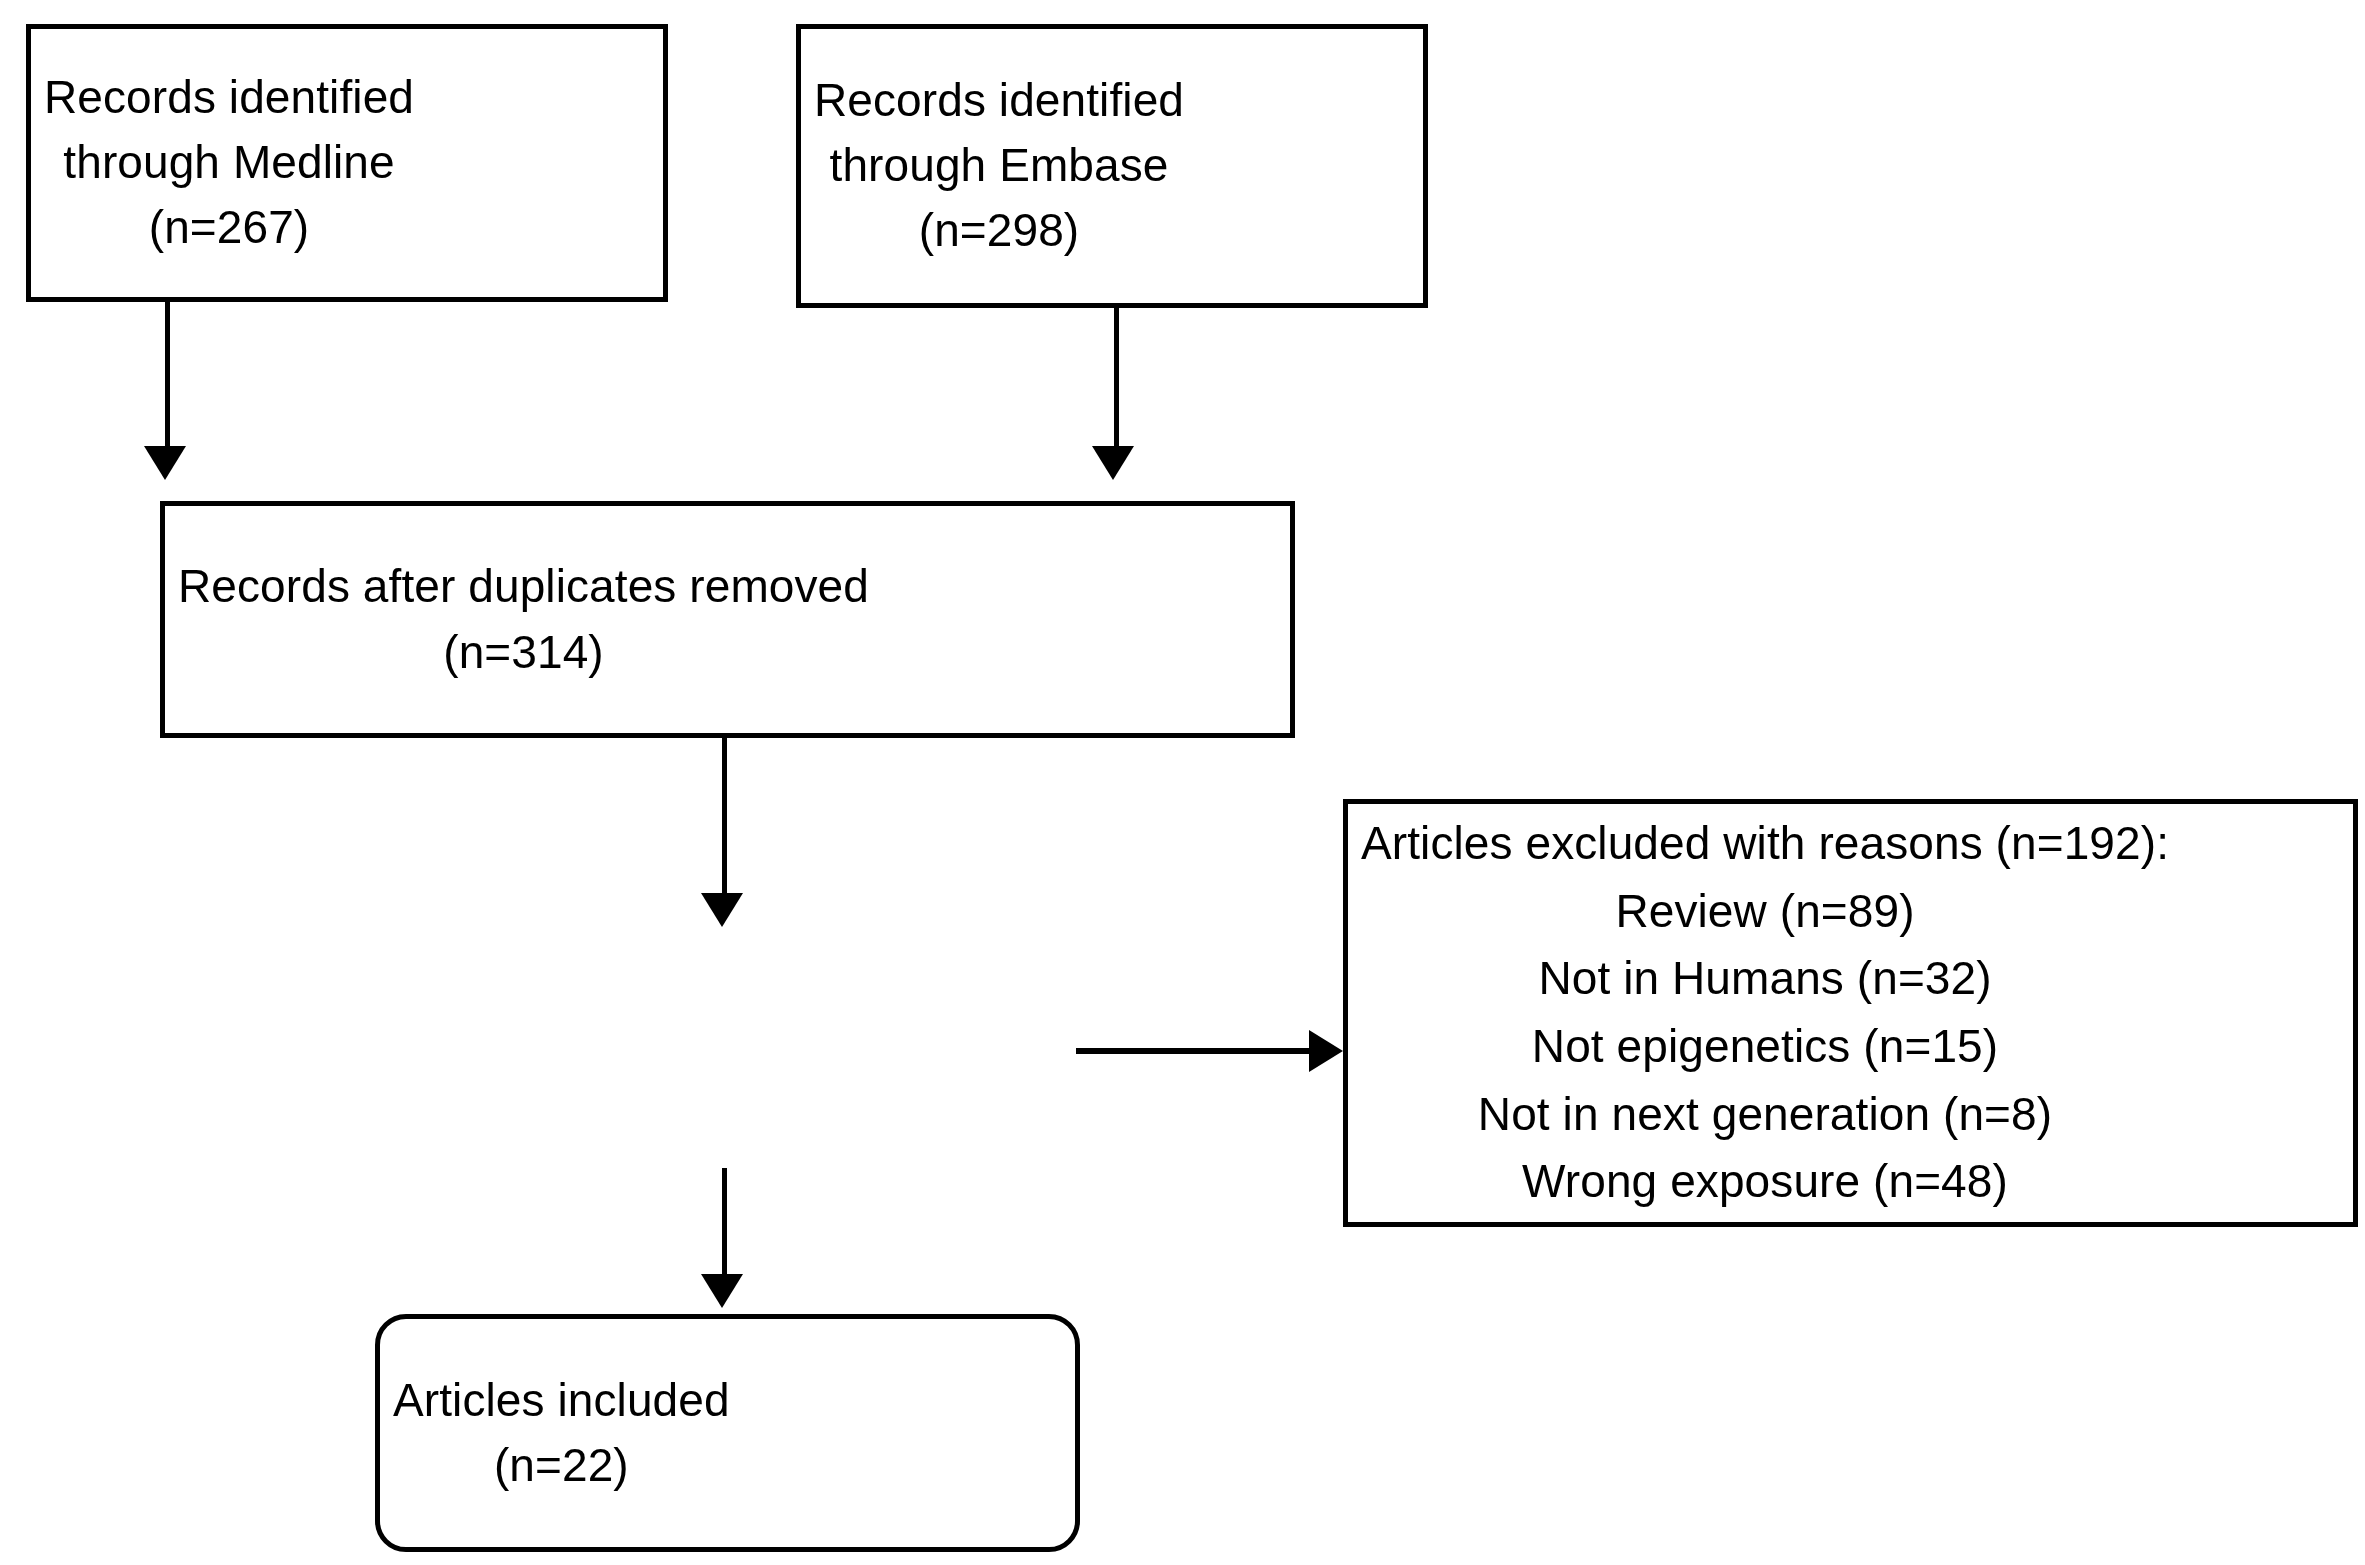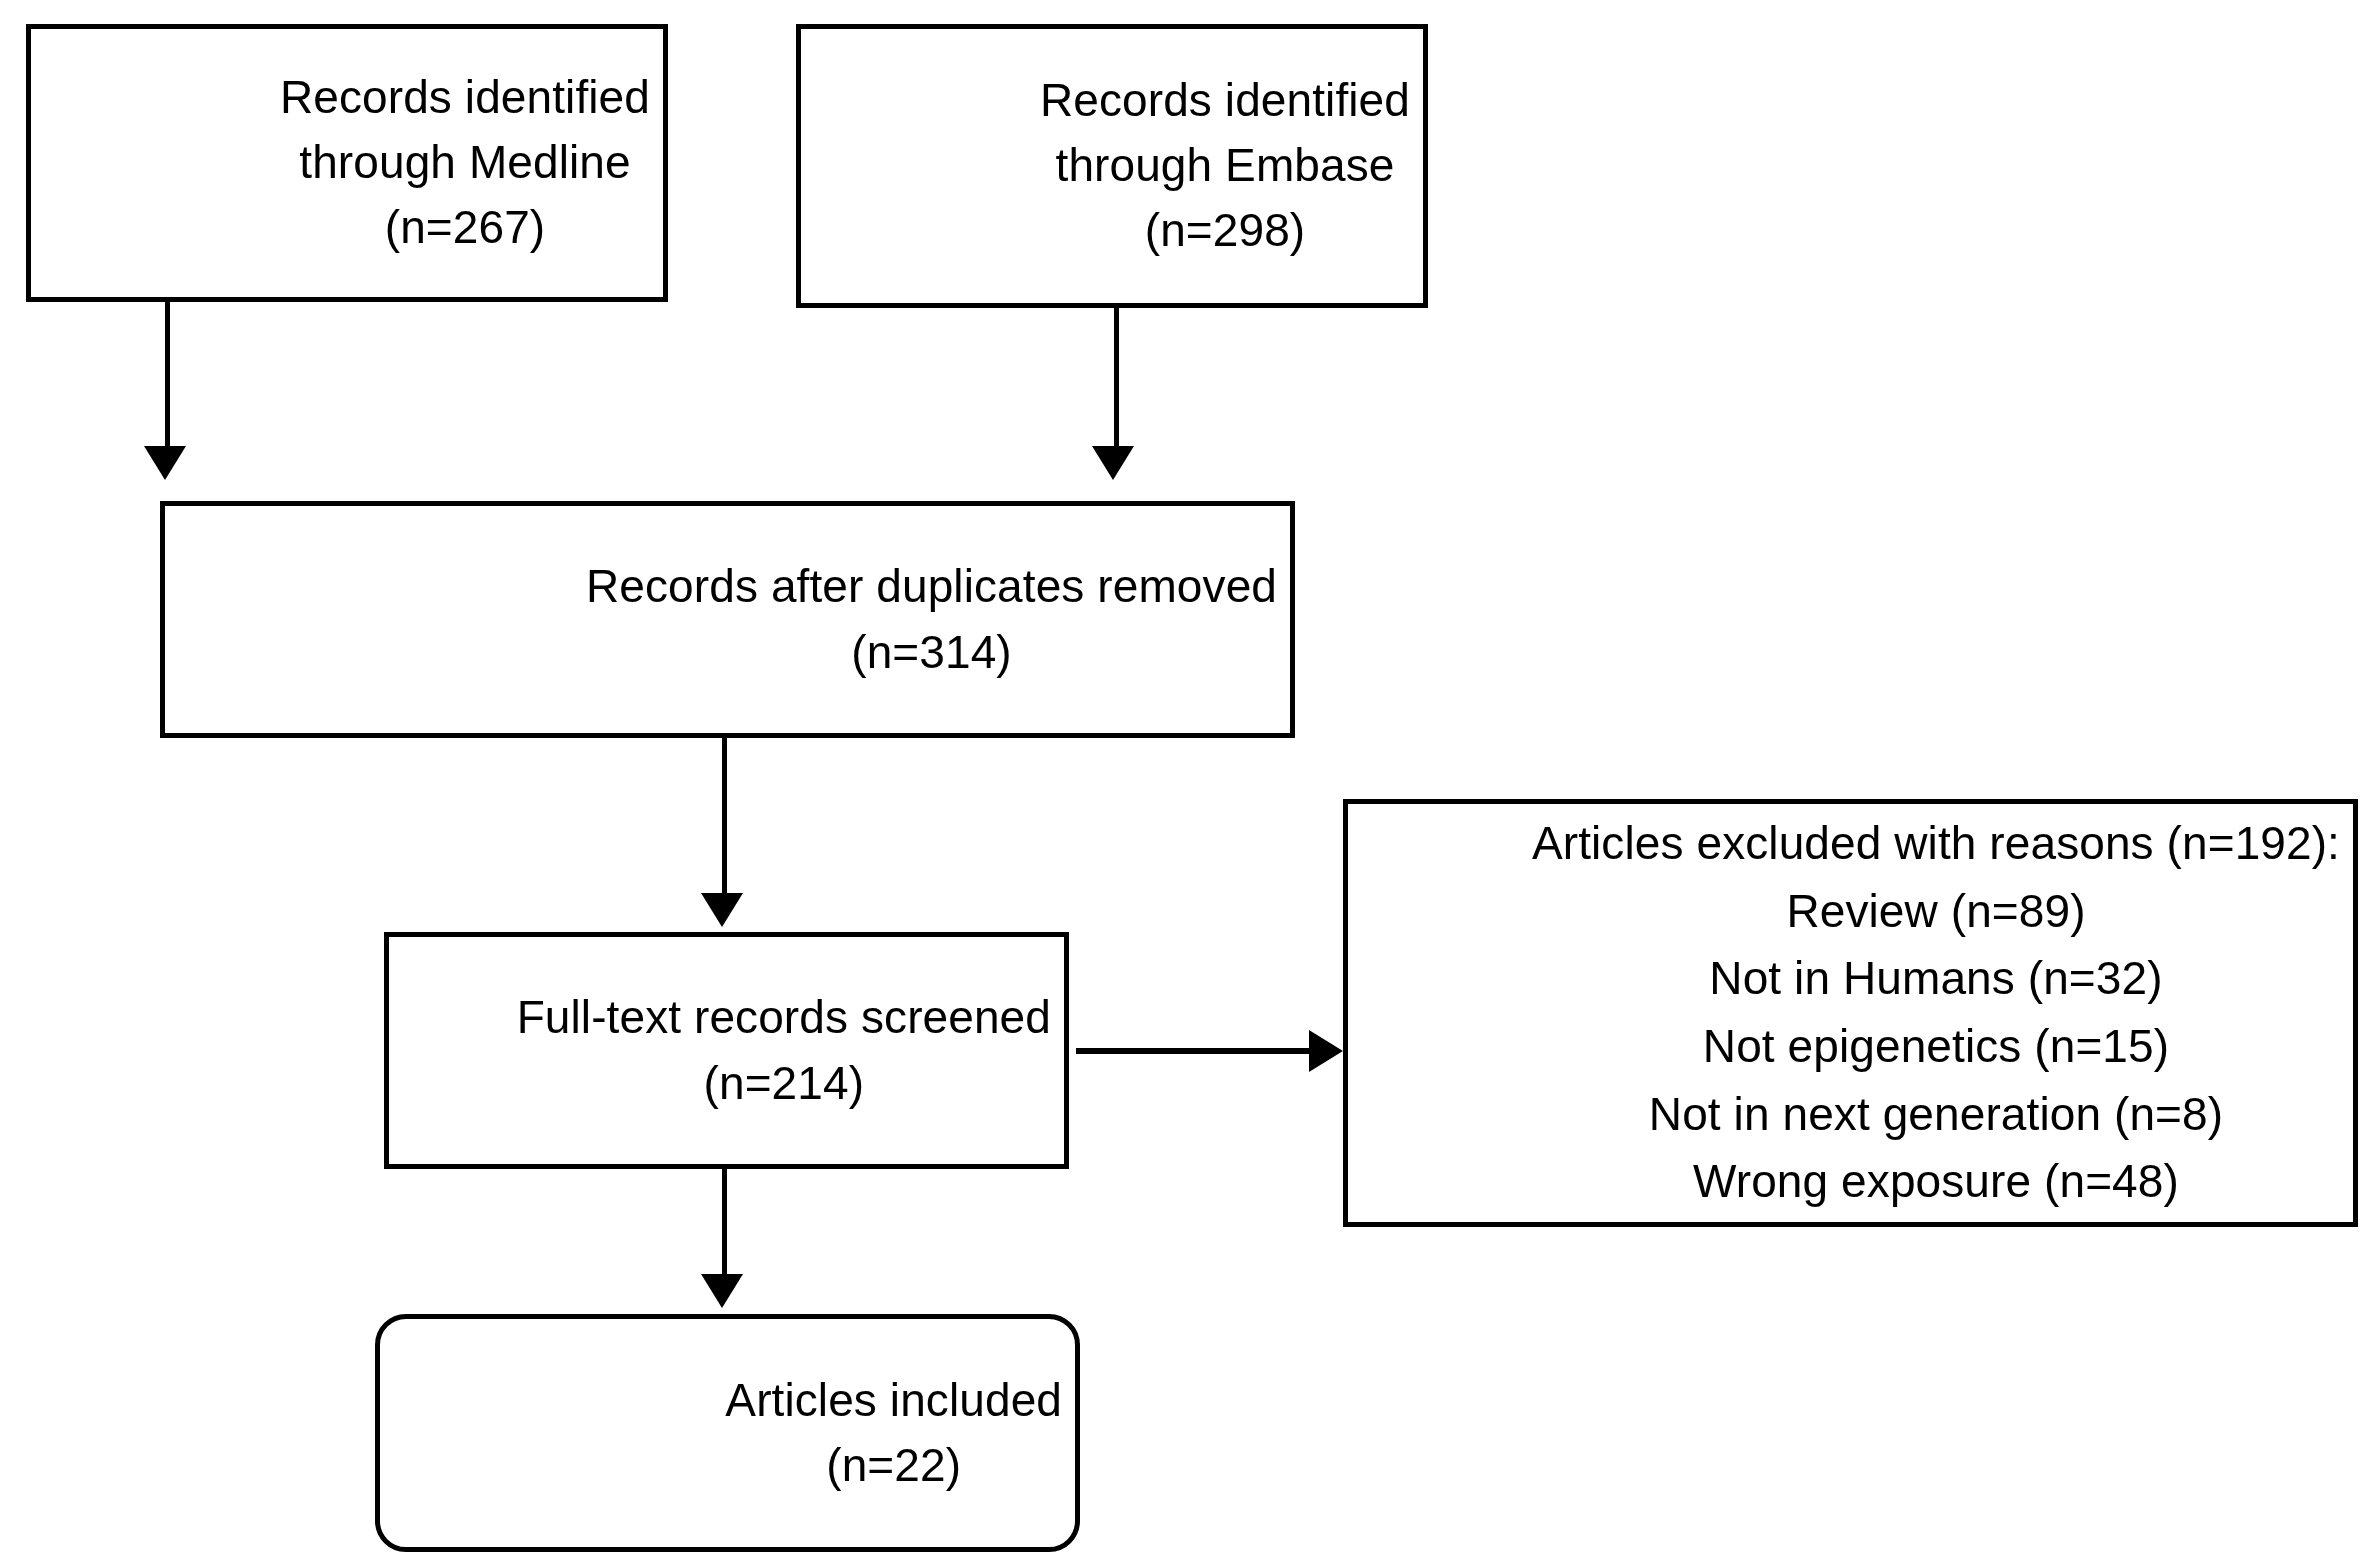--- a/index.html
+++ b/index.html
@@ -17,21 +17,21 @@
     background: #ffffff;
     overflow: hidden;
   }
   .node {
     position: absolute;
     box-sizing: border-box;
     border: 5.1px solid #000000;
     background: #ffffff;
     display: flex;
     align-items: center;
-    justify-content: flex-end;
+    justify-content: flex-start;
     text-align: center;
   }
   .node-text {
     font-size: 46px;
     line-height: 1.42;
     color: #000000;
     letter-spacing: 0.1px;
     white-space: pre-line;
     padding: 0 13px;
   }
@@ -95,24 +95,20 @@
     <div class="node-text">Records identified
 through Embase
 (n=298)</div>
   </div>
 
   <div class="node" id="node-duplicates">
     <div class="node-text">Records after duplicates removed
 (n=314)</div>
   </div>
 
-  <div class="node" id="node-fulltext">
-    <div class="node-text">Full-text records screened
-(n=214)</div>
-  </div>
 
   <div class="node" id="node-included">
     <div class="node-text">Articles included
 (n=22)</div>
   </div>
 
   <div class="node" id="node-excluded">
     <div class="node-text">Articles excluded with reasons (n=192):
 Review (n=89)
 Not in Humans (n=32)

